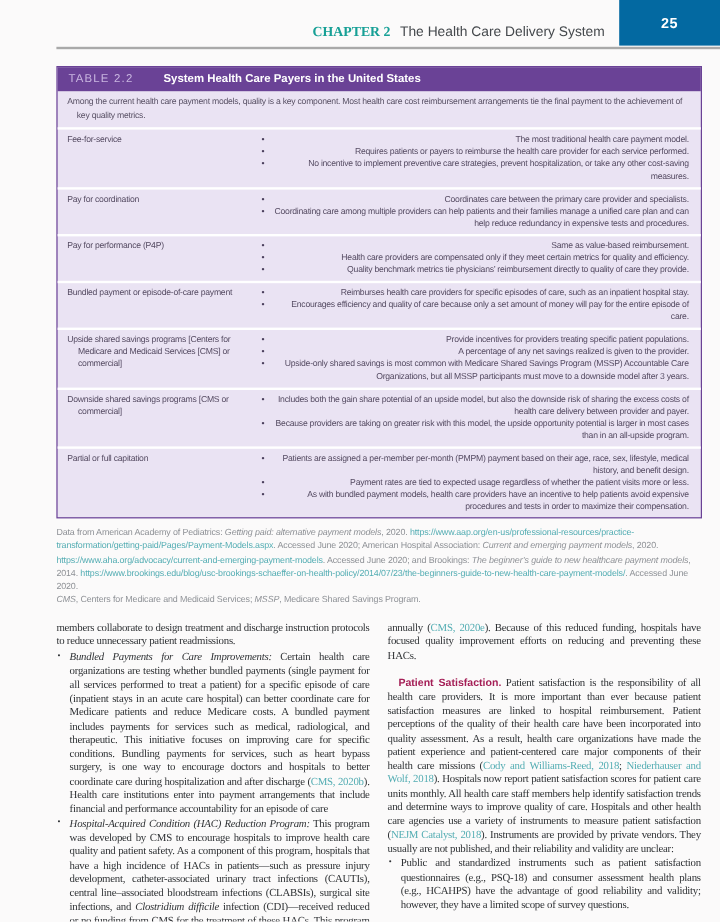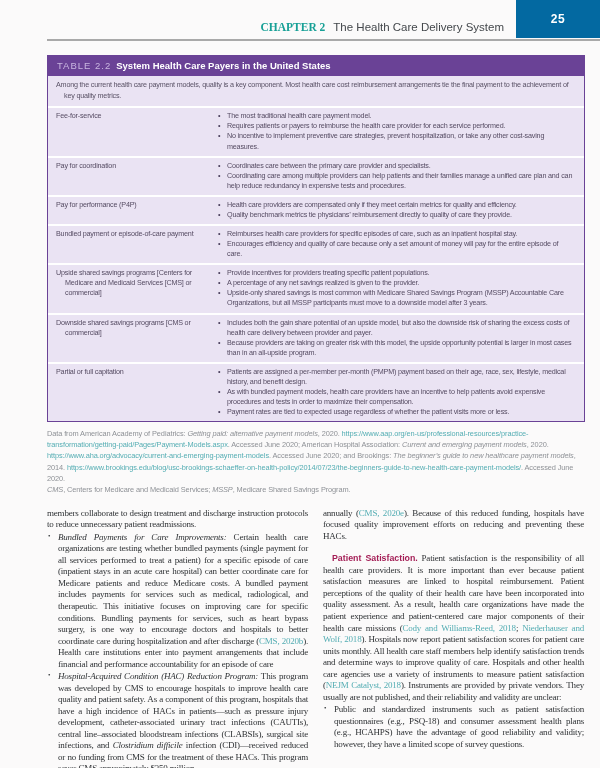--- a/index.html
+++ b/index.html
@@ -18,32 +18,32 @@
   }
   .running-head .chap{color:#17a096;font-weight:bold;margin-right:8px;font-family:Liberation Serif, serif;}
   .head-rule{position:absolute;top:39px;left:47px;right:0;height:2px;background:#a9a9a9;}
 
   
   .content{position:absolute;top:55px;left:47px;width:538px;}
 
   
   .payer-table{border:1.5px solid #6a4296;background:#eae3f3;}
   .t-head{background:#6a4296;padding:4px 9px 5px;font-size:9.5px;line-height:1.2;}
-  .t-head .t-label{color:#c9b6e0;letter-spacing:1px;margin-right:5px;}
+  .t-head .t-label{color:#c9b6e0;letter-spacing:1px;margin-right:25px;}
   .t-head .t-title{color:#ffffff;font-weight:bold;}
   .t-intro{
     padding:4px 10px 5px 16px;text-indent:-8px;
     font-size:7.2px;line-height:1.45;letter-spacing:-.2px;color:#5a5266;
   }
   .t-row{display:flex;border-top:2px solid #fff;padding:3px 8px 4px 0;}
   .t-term{
     width:146px;flex:none;padding:0 6px 0 17px;text-indent:-9px;
     font-size:7.2px;line-height:1.4;letter-spacing:-.2px;color:#564c63;
   }
-  .t-bullets{flex:1;margin:0;padding:0 2px 0 0;list-style:none;}
+  .t-bullets{flex:1;margin:0;padding:0 2px 0 0;list-style:none;text-align:right;}
   .t-bullets li{
     position:relative;padding-left:10px;
     font-size:7.2px;line-height:1.4;letter-spacing:-.2px;color:#564c63;
   }
   .t-bullets li::before{content:"\2022";position:absolute;left:1px;top:0;color:#4a3f5c;}
 
   
   .source,.abbrev{
     margin-top:6px;font-size:7.4px;line-height:1.5;letter-spacing:-.1px;color:#8e9196;
   }
@@ -107,20 +107,21 @@
       <div class="t-term">Pay for coordination</div>
       <ul class="t-bullets">
         <li>Coordinates care between the primary care provider and specialists.</li>
         <li>Coordinating care among multiple providers can help patients and their families manage a unified care plan and can help reduce redundancy in expensive tests and procedures.</li>
       </ul>
     </div>
 
     <div class="t-row">
       <div class="t-term">Pay for performance (P4P)</div>
       <ul class="t-bullets">
+        <li>Same as value-based reimbursement.</li>
         <li>Health care providers are compensated only if they meet certain metrics for quality and efficiency.</li>
         <li>Quality benchmark metrics tie physicians’ reimbursement directly to quality of care they provide.</li>
       </ul>
     </div>
 
     <div class="t-row">
       <div class="t-term">Bundled payment or episode-of-care payment</div>
       <ul class="t-bullets">
         <li>Reimburses health care providers for specific episodes of care, such as an inpatient hospital stay.</li>
         <li>Encourages efficiency and quality of care because only a set amount of money will pay for the entire episode of care.</li>
@@ -141,22 +142,22 @@
       <ul class="t-bullets">
         <li>Includes both the gain share potential of an upside model, but also the downside risk of sharing the excess costs of health care delivery between provider and payer.</li>
         <li>Because providers are taking on greater risk with this model, the upside opportunity potential is larger in most cases than in an all-upside program.</li>
       </ul>
     </div>
 
     <div class="t-row">
       <div class="t-term">Partial or full capitation</div>
       <ul class="t-bullets">
         <li>Patients are assigned a per-member per-month (PMPM) payment based on their age, race, sex, lifestyle, medical history, and benefit design.</li>
+        <li>Payment rates are tied to expected usage regardless of whether the patient visits more or less.</li>
         <li>As with bundled payment models, health care providers have an incentive to help patients avoid expensive procedures and tests in order to maximize their compensation.</li>
-        <li>Payment rates are tied to expected usage regardless of whether the patient visits more or less.</li>
       </ul>
     </div>
   </div>
 
   <div class="source"><span class="seg-p">Data from American Academy of Pediatrics: </span><span class="seg-i">Getting paid: alternative payment models</span><span class="seg-p">, 2020. </span><span class="seg-link">https://www.aap.org/en-us/professional-resources/practice-transformation/getting-paid/Pages/Payment-Models.aspx</span><span class="seg-p">. Accessed June 2020; American Hospital Association: </span><span class="seg-i">Current and emerging payment models</span><span class="seg-p">, 2020. </span><span class="seg-link">https://www.aha.org/advocacy/current-and-emerging-payment-models</span><span class="seg-p">. Accessed June 2020; and Brookings: </span><span class="seg-i">The beginner’s guide to new healthcare payment models</span><span class="seg-p">, 2014. </span><span class="seg-link">https://www.brookings.edu/blog/usc-brookings-schaeffer-on-health-policy/2014/07/23/the-beginners-guide-to-new-health-care-payment-models/</span><span class="seg-p">. Accessed June 2020.</span></div>
   <div class="abbrev"><span class="seg-i">CMS</span><span class="seg-p">, Centers for Medicare and Medicaid Services; </span><span class="seg-i">MSSP</span><span class="seg-p">, Medicare Shared Savings Program.</span></div>
 
   <div class="cols">
     <div class="col">
       <p>members collaborate to design treatment and discharge instruction protocols to reduce unnecessary patient readmissions.</p>

